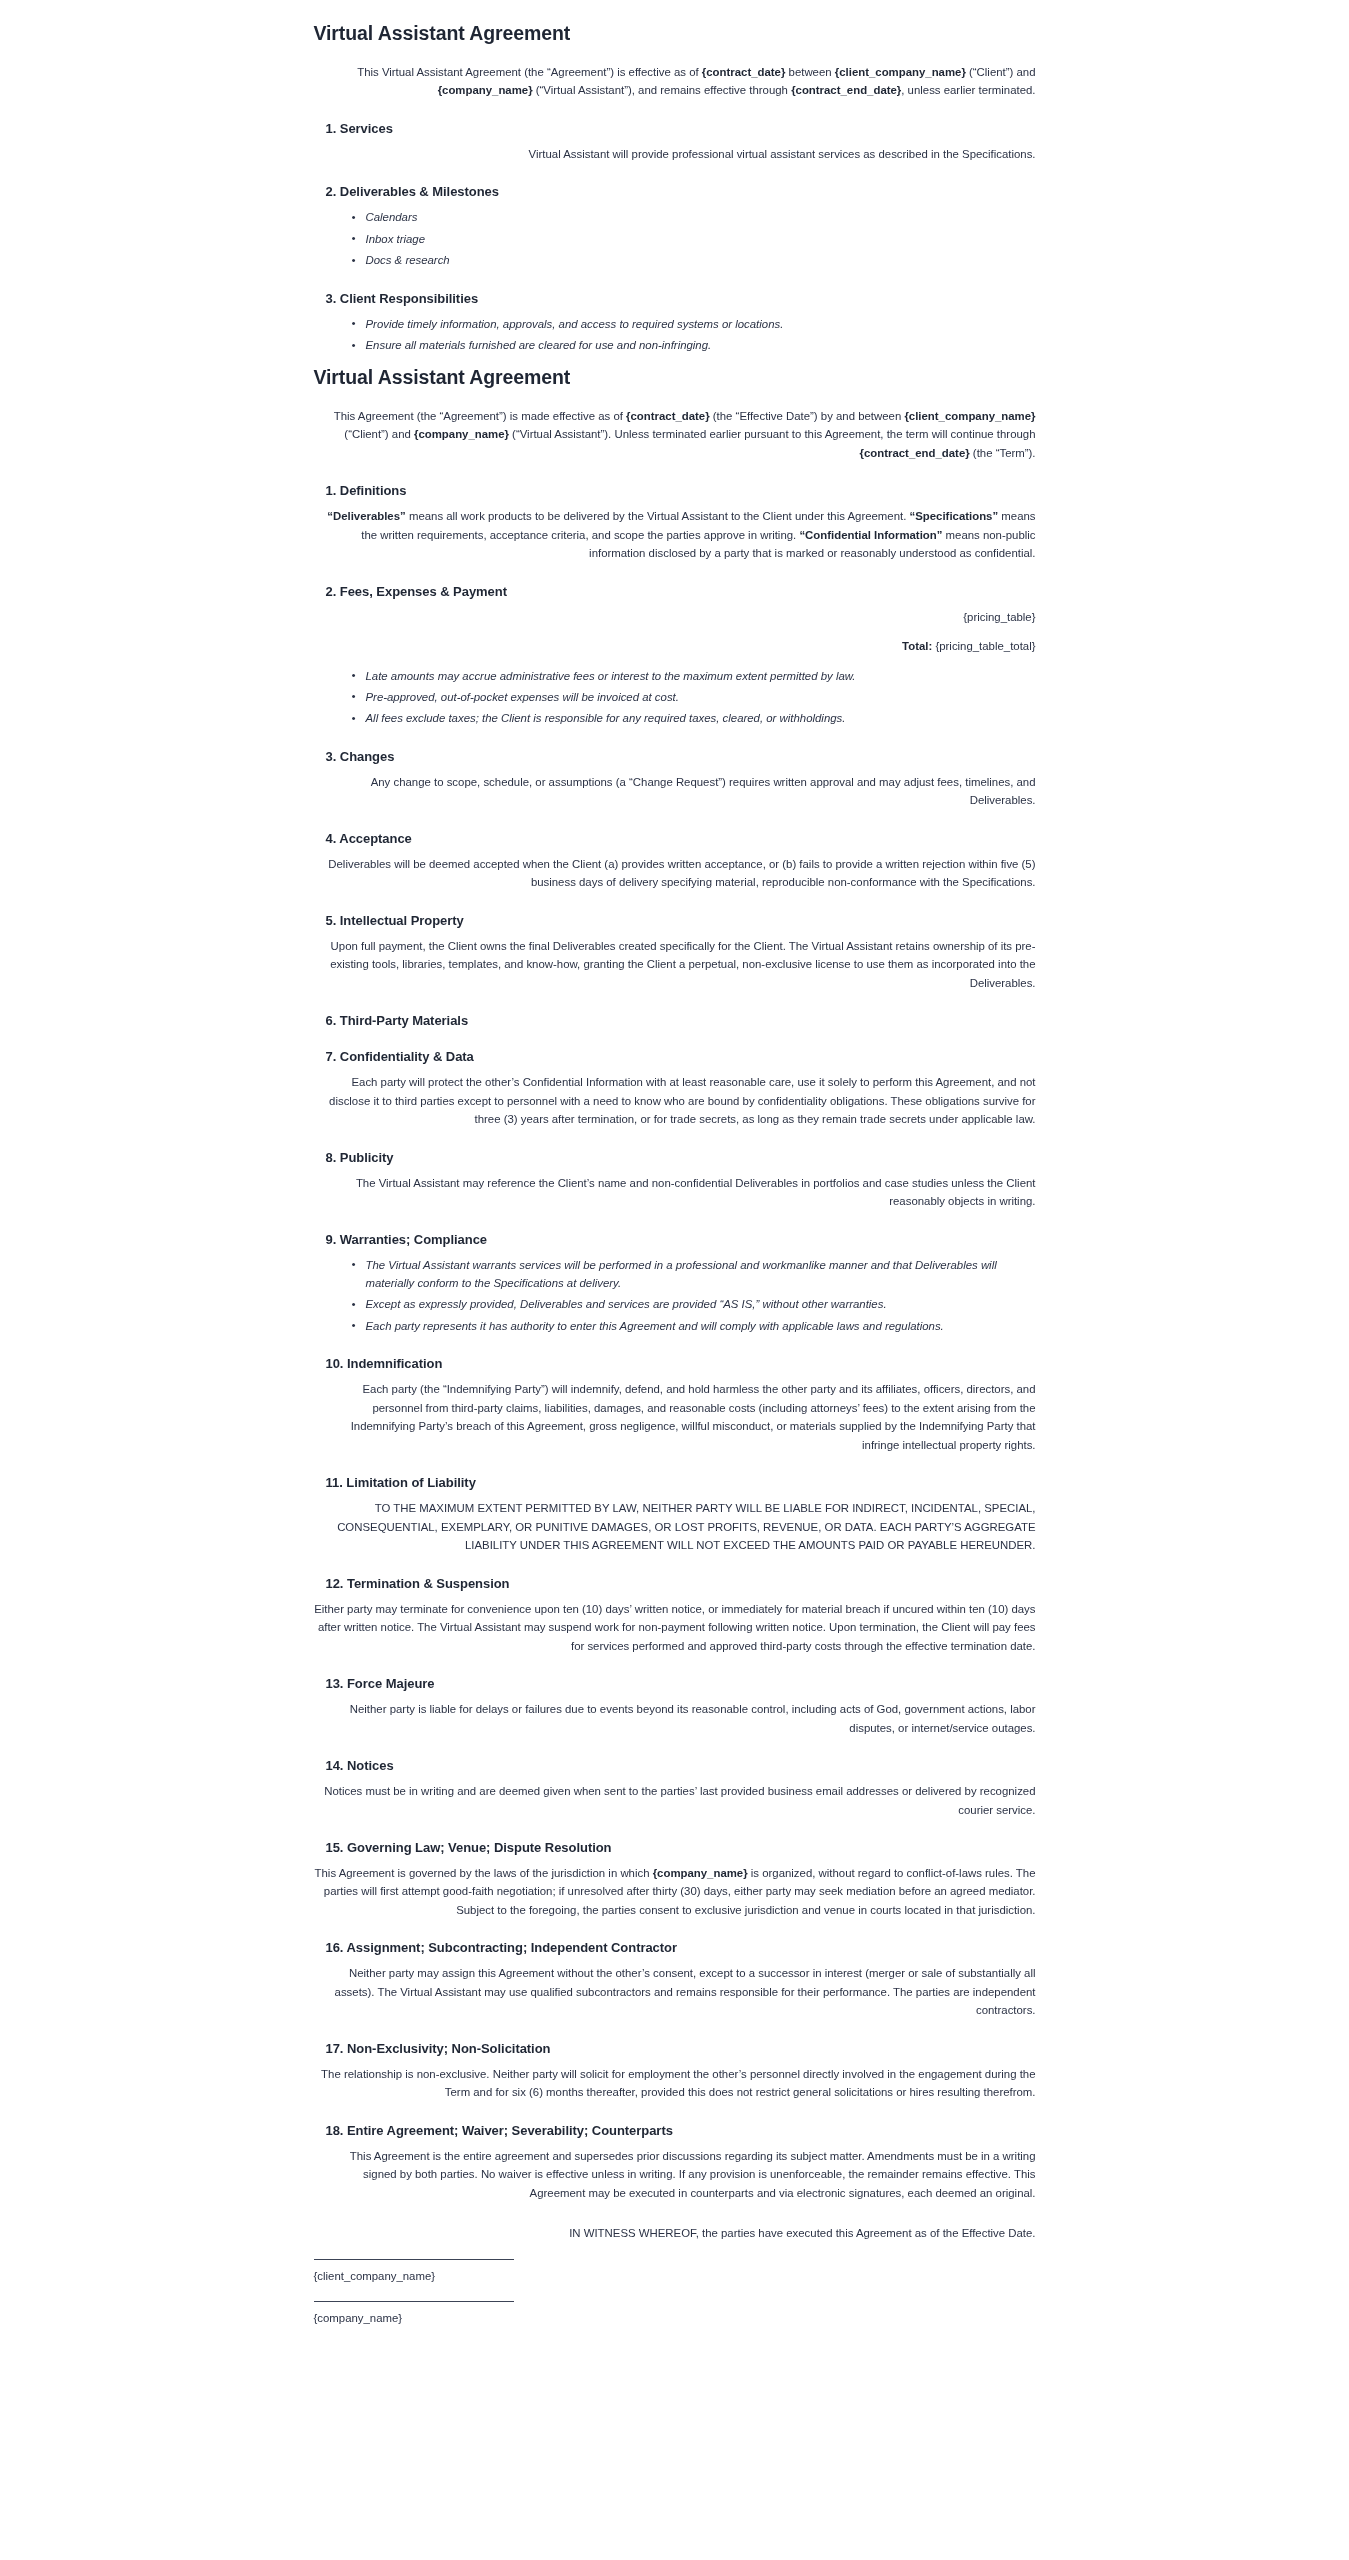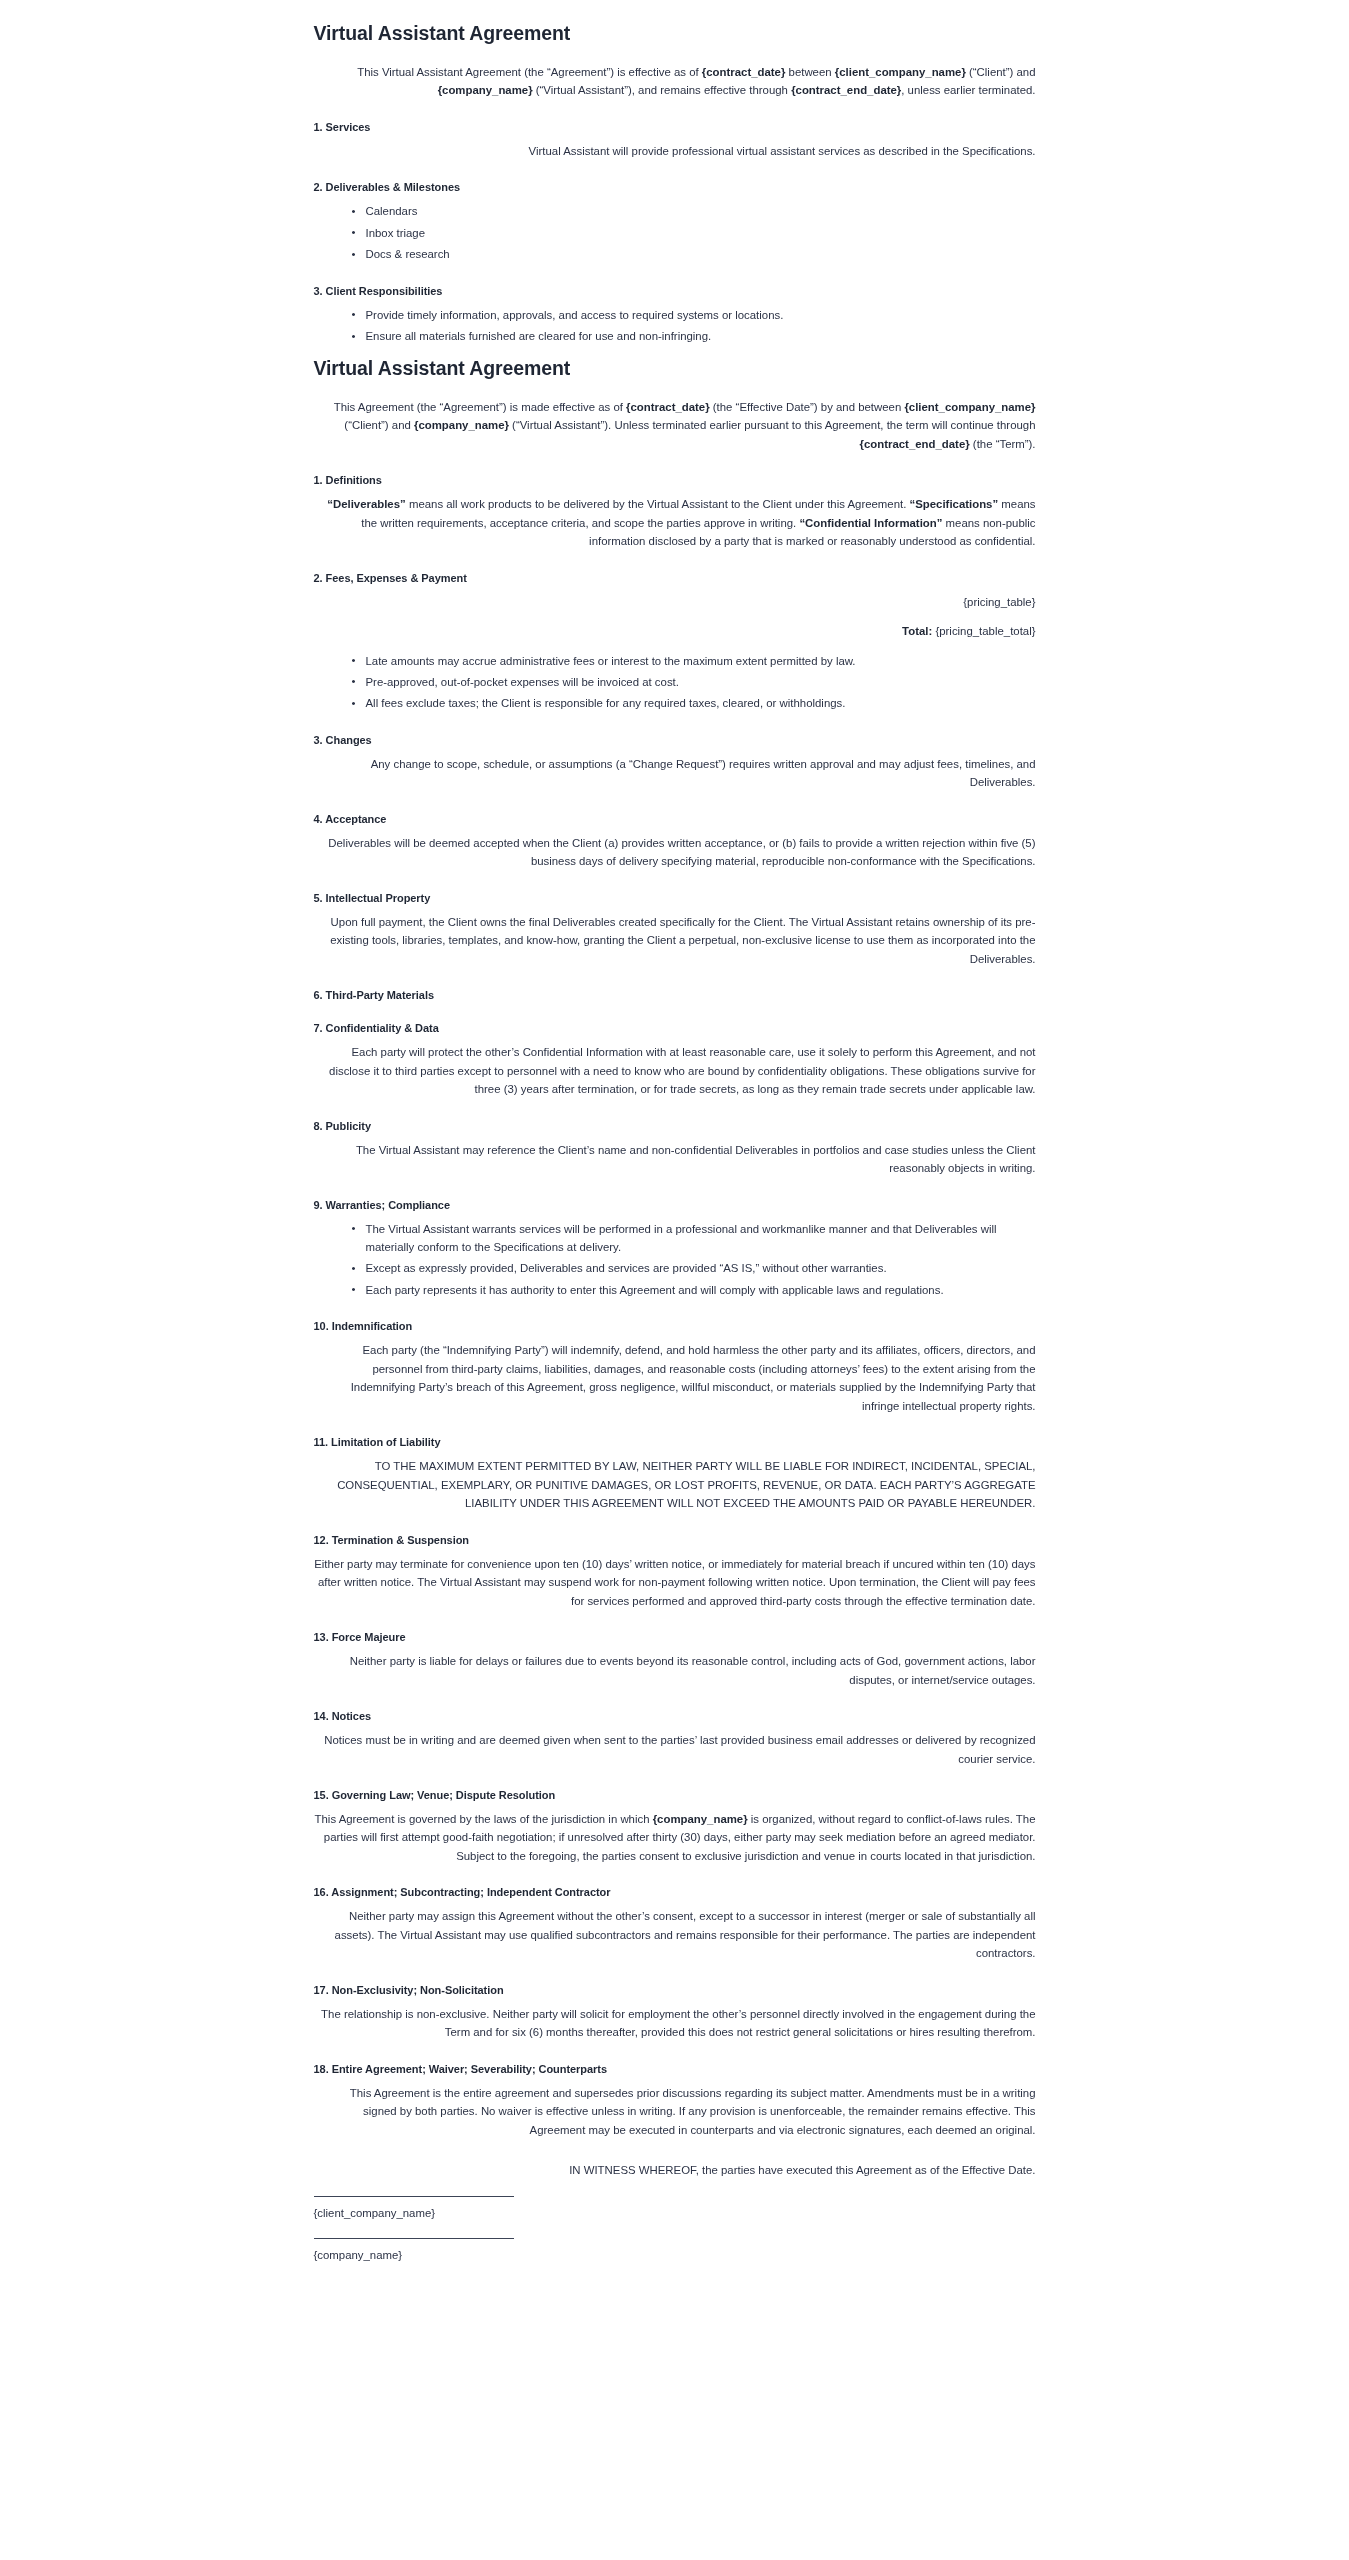--- a/index.html
+++ b/index.html
@@ -25,37 +25,38 @@
   }
   h1.doc-title {
     font-size: 19.5px;
     font-weight: 700;
     text-align: left;
     color: #1f2634;
     margin: 8px 0 18px 0;
     letter-spacing: -0.1px;
   }
   h2.sec-title {
-    font-size: 11px;
+    font-size: 13px;
     font-weight: 700;
     color: #1f2634;
-    margin: 21px 0 9px 0;
+    margin: 21px 0 9px 12px;
     letter-spacing: -0.05px;
   }
   p.para {
     font-size: 11.4px;
     line-height: 1.62;
     margin: 0 0 11px 0;
     color: #2b3245;
     text-align: right;
   }
   ul.bullets {
     margin: 4px 0 11px 0;
     padding-left: 38px;
     list-style: none;
+    font-style: italic;
   }
   ul.bullets li {
     font-size: 11.4px;
     line-height: 1.62;
     margin: 0 0 3px 0;
     position: relative;
     padding-left: 14px;
     color: #2b3245;
   }
   ul.bullets li::before {

